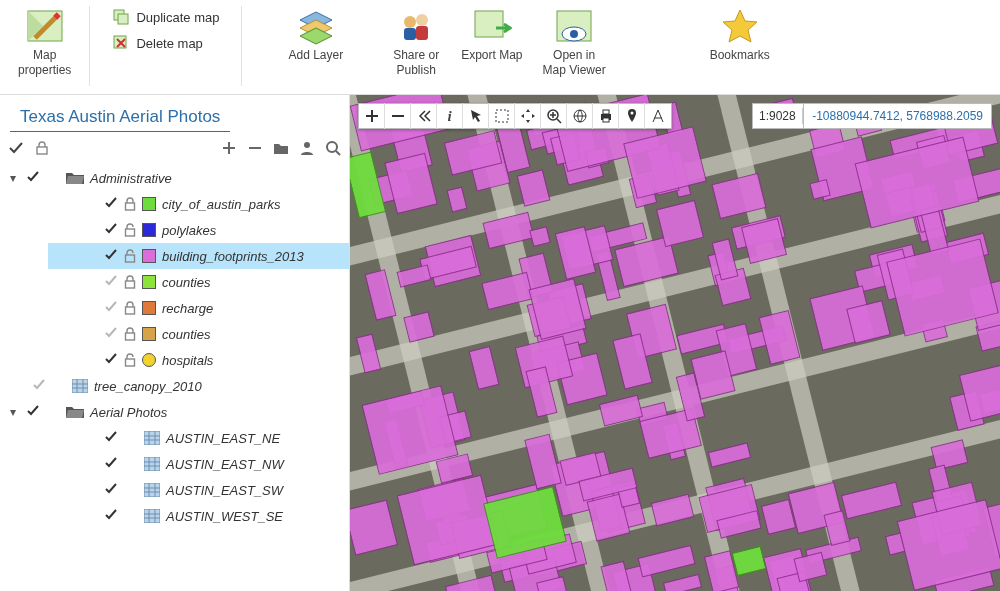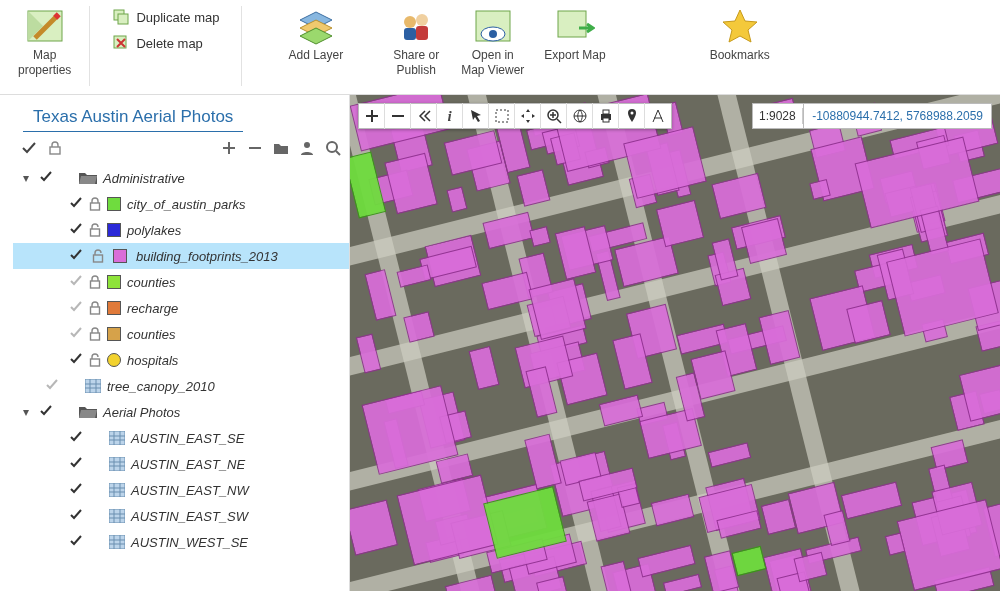--- a/index.html
+++ b/index.html
@@ -18,41 +18,41 @@
   .tbtn .tlbl { margin-top: 2px; }
   .tbtn svg, .tbtn .icon { width: 40px; height: 40px; display: block; }
   .tspacer { width: 28px; }
   .vmenu { display:flex; flex-direction:column; justify-content:flex-start; margin: 0 8px; }
   .vmenu .vrow { display:flex; align-items:center; padding:4px 6px; cursor:pointer; color:#333; }
   .vmenu .vrow svg { width:18px; height:18px; margin-right:6px; }
   .vsep { width:1px; background:#e2e2e2; height:80px; margin:2px 8px; }
 
   
   .main { display:flex; height: calc(591px - 95px); }
-  .sidebar { width: 350px; background:#fff; border-right:1px solid #ddd; padding: 6px 0 0 13px; overflow:hidden; }
+  .sidebar { width: 350px; background:#fff; border-right:1px solid #ddd; padding: 6px 0 0 0; overflow:hidden; }
   .mapwrap { flex:1; position:relative; background:#555; }
 
   .title { color:#2b6fab; font-size:17px; padding:4px 10px; border-bottom:1px solid #2b6fab; display:inline-block; margin:2px 10px 4px 10px; }
 
   .side-tools { display:flex; align-items:center; padding:4px 8px; color:#888; }
   .side-tools .st-right { margin-left:auto; display:flex; gap:10px; }
   .side-tools .st-left { display:flex; gap:10px; }
   .side-tools svg,.side-tools .g { width:16px; height:16px; }
 
   .tree { padding: 2px 0; }
   .trow {
     display:flex; align-items:center; height:26px; padding-left:4px; gap:6px; cursor:default;
   }
-  .trow.selected { background:#b8e4fb;gap:9px; }
+  .trow.selected { background:#b8e4fb; }
   .trow .chk svg { width:14px; height:14px; }
   .dim svg { opacity:.35; }
   .lbl { white-space:nowrap;font-style:italic; }
 
   .indent1 { padding-left: 6px; }
-  .indent2 { padding-left: 56px; }
+  .indent2 { padding-left: 56px; margin-left: 48px; }
   .indent2b { padding-left: 32px; }
 
   .sw { width:14px; height:14px; border:1px solid #555; }
   .sw.circle { border-radius:50%; }
 
   .expander { width:14px; text-align:center; color:#555; font-size:12px; }
 
   .folder { width:18px; height:14px; display:inline-block; }
   .lock { width:12px; height:14px; }
 
@@ -143,36 +143,36 @@
         <rect x="8" y="22" width="12" height="12" rx="3" fill="#2b5fa3"></rect>
       <circle cx="26" cy="14" r="6" fill="#f0d0a0"></circle>
         <rect x="20" y="20" width="12" height="14" rx="3" fill="#c43b3b"></rect>
     </svg>
     <span class="tlbl" style="white-space:pre-line">Share or
 Publish</span>
   </div>
 
   <div class="tbtn">
     <svg viewBox="0 0 40 40">
+      <rect x="3" y="5" width="28" height="26" fill="#d9efc1" stroke="#6fa54a"></rect>
+      <path d="M24 22 h12 M32 18 l6 4 -6 4" fill="none" stroke="#3fae49" stroke-width="3"></path>
+    </svg>
+    <span class="tlbl">Export Map</span>
+  </div>
+
+  <div class="tbtn">
+    <svg viewBox="0 0 40 40">
       <rect x="3" y="5" width="34" height="30" fill="#d9efc1" stroke="#6fa54a"></rect>
       <ellipse cx="20" cy="28" rx="12" ry="7" fill="#fff" stroke="#2b5fa3"></ellipse>
       <circle cx="20" cy="28" r="4" fill="#2b5fa3"></circle>
     </svg>
     <span class="tlbl" style="white-space:pre-line">Open in
 Map Viewer</span>
   </div>
 
-  <div class="tbtn">
-    <svg viewBox="0 0 40 40">
-      <rect x="3" y="5" width="28" height="26" fill="#d9efc1" stroke="#6fa54a"></rect>
-      <path d="M24 22 h12 M32 18 l6 4 -6 4" fill="none" stroke="#3fae49" stroke-width="3"></path>
-    </svg>
-    <span class="tlbl">Export Map</span>
-  </div>
-
   <div class="tspacer"></div>
     <div class="tspacer"></div>
     <div class="tspacer"></div>
 
   <div class="tbtn">
     <svg viewBox="0 0 40 40">
       <path d="M20 4 L25 15 L37 16 L28 24 L31 36 L20 30 L9 36 L12 24 L3 16 L15 15 Z" fill="#f4c93a" stroke="#c79a1a"></path>
     </svg>
     <span class="tlbl">Bookmarks</span>
   </div>
@@ -329,31 +329,20 @@
             </svg></span>
         <span style="width:14px"></span>
         <span class="folder"><svg viewBox="0 0 18 14">
               <path d="M0 2h6l2 2h10v9H0z" fill="#555"></path>
               <path d="M2 5h16l-2 8H0z" fill="#888"></path>
             </svg></span>
         <span class="lbl">Aerial Photos</span>
       </div>
 
       <div id="raster-host">
-          <div class="trow indent2">
-            <span class="chk"><svg viewBox="0 0 14 14">
-                <path d="M2 7l3 3 7-8" stroke="#333" stroke-width="2" fill="none"></path>
-              </svg></span>
-            <span style="width:14px"></span>
-            <span class="rasicon"><svg viewBox="0 0 16 14">
-                <rect x="0" y="0" width="16" height="14" fill="#bcd4ea" stroke="#6a8fb0"></rect>
-                <path d="M0 5h16M0 9h16M5 0v14M11 0v14" stroke="#6a8fb0"></path>
-              </svg></span>
-            <span class="lbl">AUSTIN_EAST_SE</span>
-          </div>
           <div class="trow indent2">
             <span class="chk"><svg viewBox="0 0 14 14">
                 <path d="M2 7l3 3 7-8" stroke="#333" stroke-width="2" fill="none"></path>
               </svg></span>
             <span style="width:14px"></span>
             <span class="rasicon"><svg viewBox="0 0 16 14">
                 <rect x="0" y="0" width="16" height="14" fill="#bcd4ea" stroke="#6a8fb0"></rect>
                 <path d="M0 5h16M0 9h16M5 0v14M11 0v14" stroke="#6a8fb0"></path>
               </svg></span>
             <span class="lbl">AUSTIN_EAST_NE</span>

